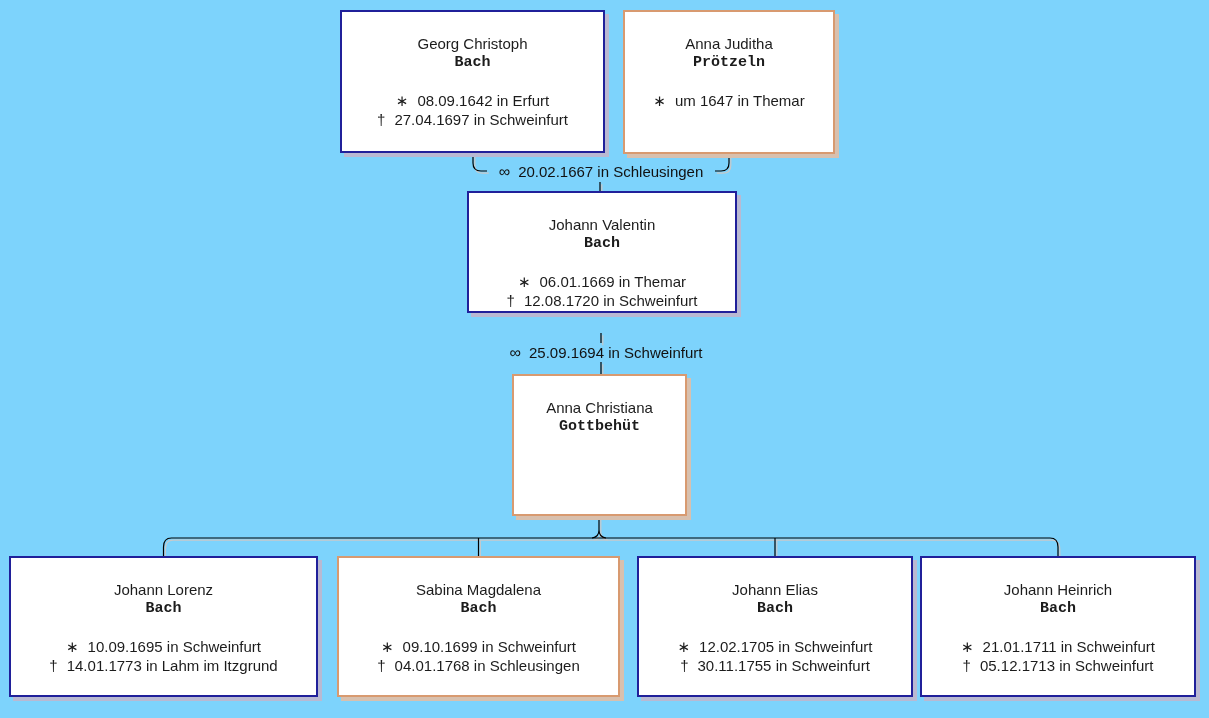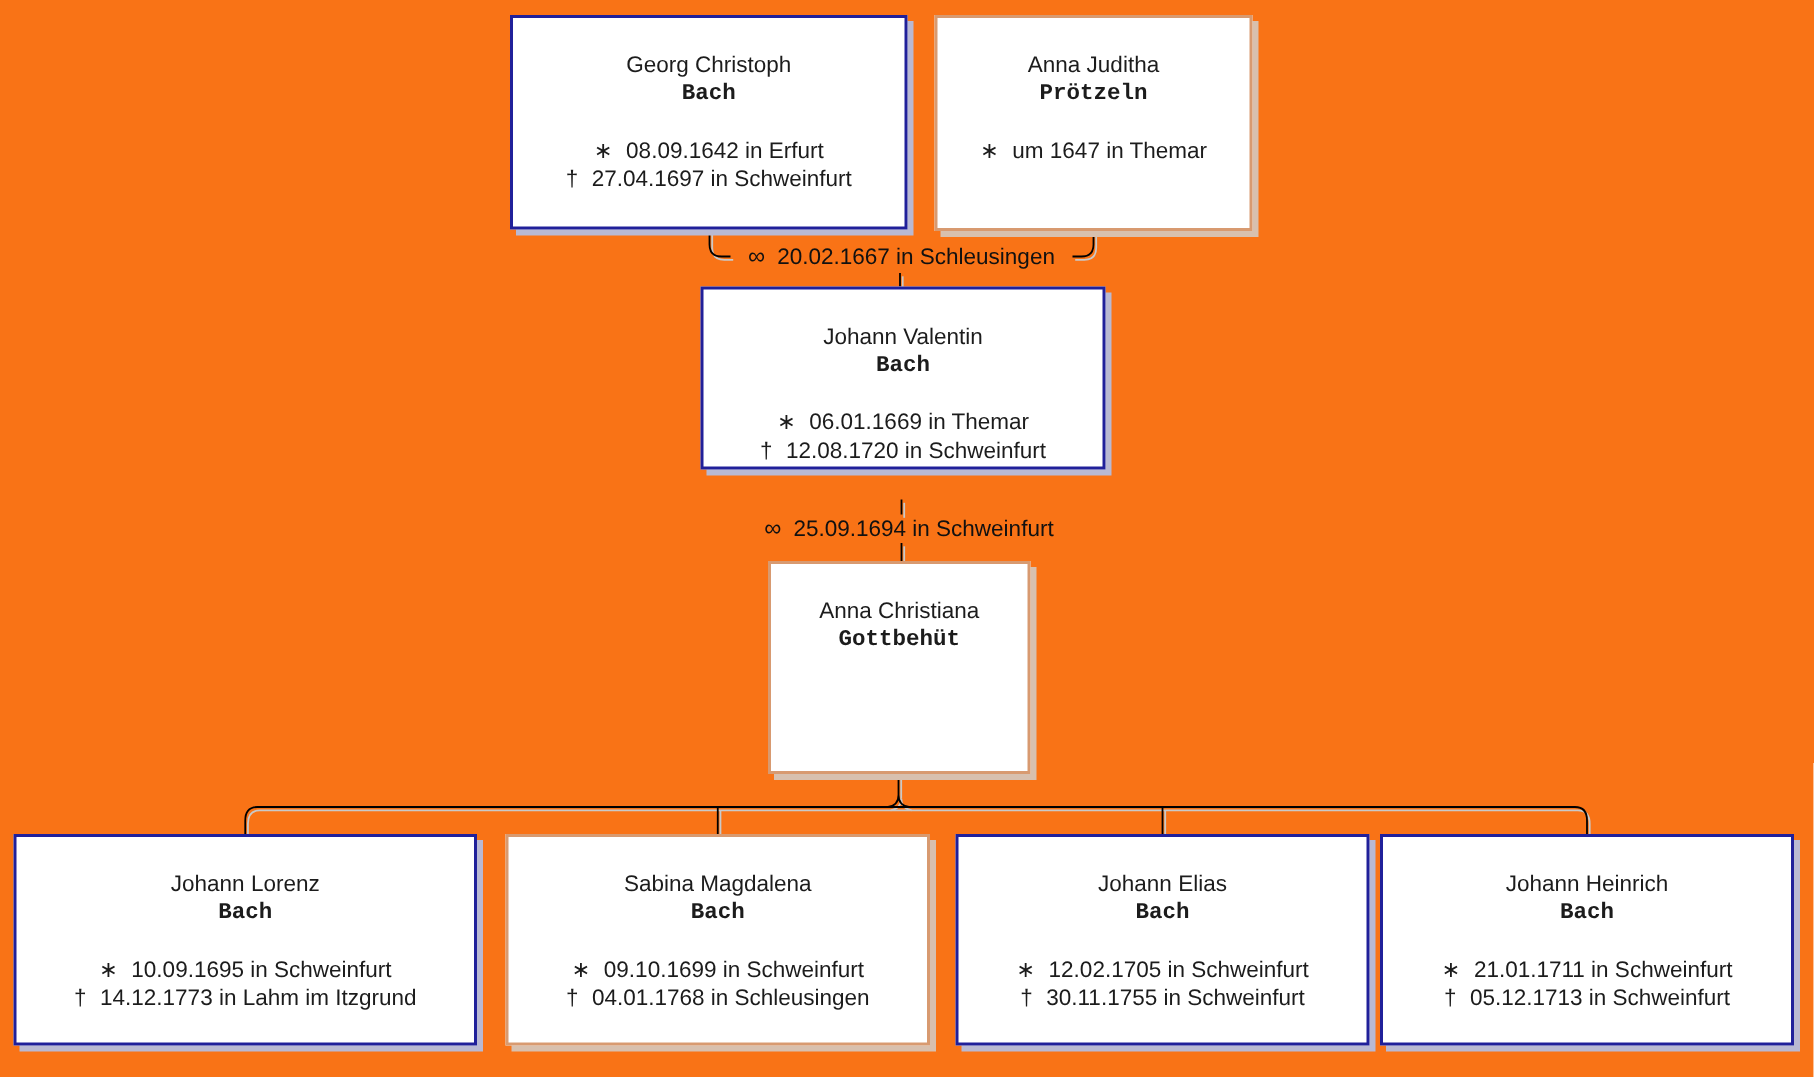--- a/index.html
+++ b/index.html
@@ -1,17 +1,17 @@
 <!DOCTYPE html>
 <html><head>
 <meta charset="utf-8">
 <style>
   html,body{margin:0;padding:0;background:#ffffff;}
   #canvas{
-    position:relative;width:1209px;height:718px;background:#f97316;
+    position:relative;width:1209px;height:718px;background:#7dd3fc;
     font-family:"Liberation Sans","DejaVu Sans",sans-serif;
     color:#1c1c1c;overflow:hidden;
   }
   #connectors{position:absolute;left:0;top:0;pointer-events:none;}
   .card{
     position:absolute;box-sizing:border-box;background:#ffffff;
     border:2px solid #000;text-align:center;padding-top:22px;
     font-size:15px;line-height:19px;
   }
   .card.blue{border-color:#20209a;box-shadow:4px 4px 0 #b9b9d2;}
@@ -96,21 +96,21 @@
     <div class="spacer"></div>
     <div class="event"></div>
     <div class="event"></div>
   </div>
 
   <div class="card blue" style="left:9px;top:556px;width:309px;height:141px">
     <div class="given">Johann Lorenz</div>
     <div class="surname">Bach</div>
     <div class="spacer"></div>
     <div class="event"><span class="sym">∗</span><span>10.09.1695 in Schweinfurt</span></div>
-    <div class="event"><span class="sym">†</span><span>14.12.1773 in Lahm im Itzgrund</span></div>
+    <div class="event"><span class="sym">†</span><span>14.01.1773 in Lahm im Itzgrund</span></div>
   </div>
 
   <div class="card orange" style="left:337px;top:556px;width:283px;height:141px">
     <div class="given">Sabina Magdalena</div>
     <div class="surname">Bach</div>
     <div class="spacer"></div>
     <div class="event"><span class="sym">∗</span><span>09.10.1699 in Schweinfurt</span></div>
     <div class="event"><span class="sym">†</span><span>04.01.1768 in Schleusingen</span></div>
   </div>
 

